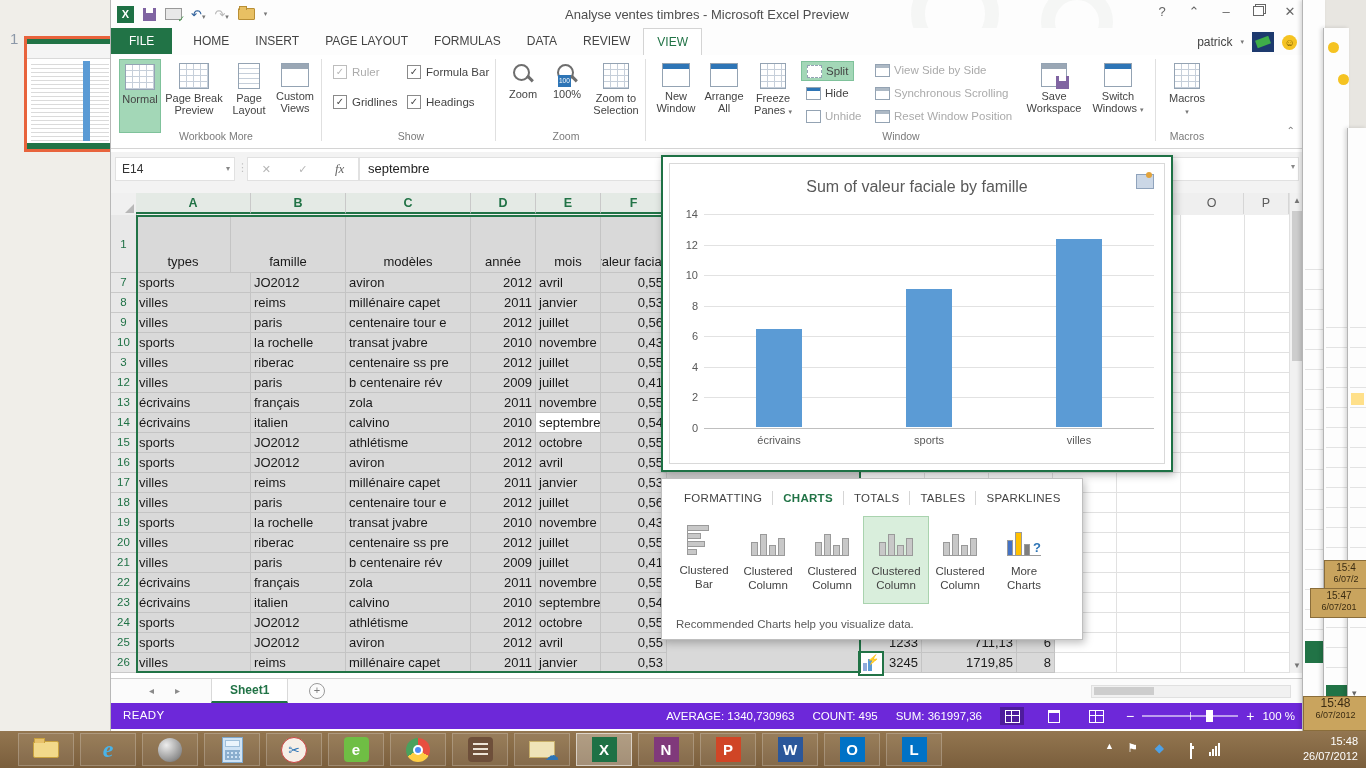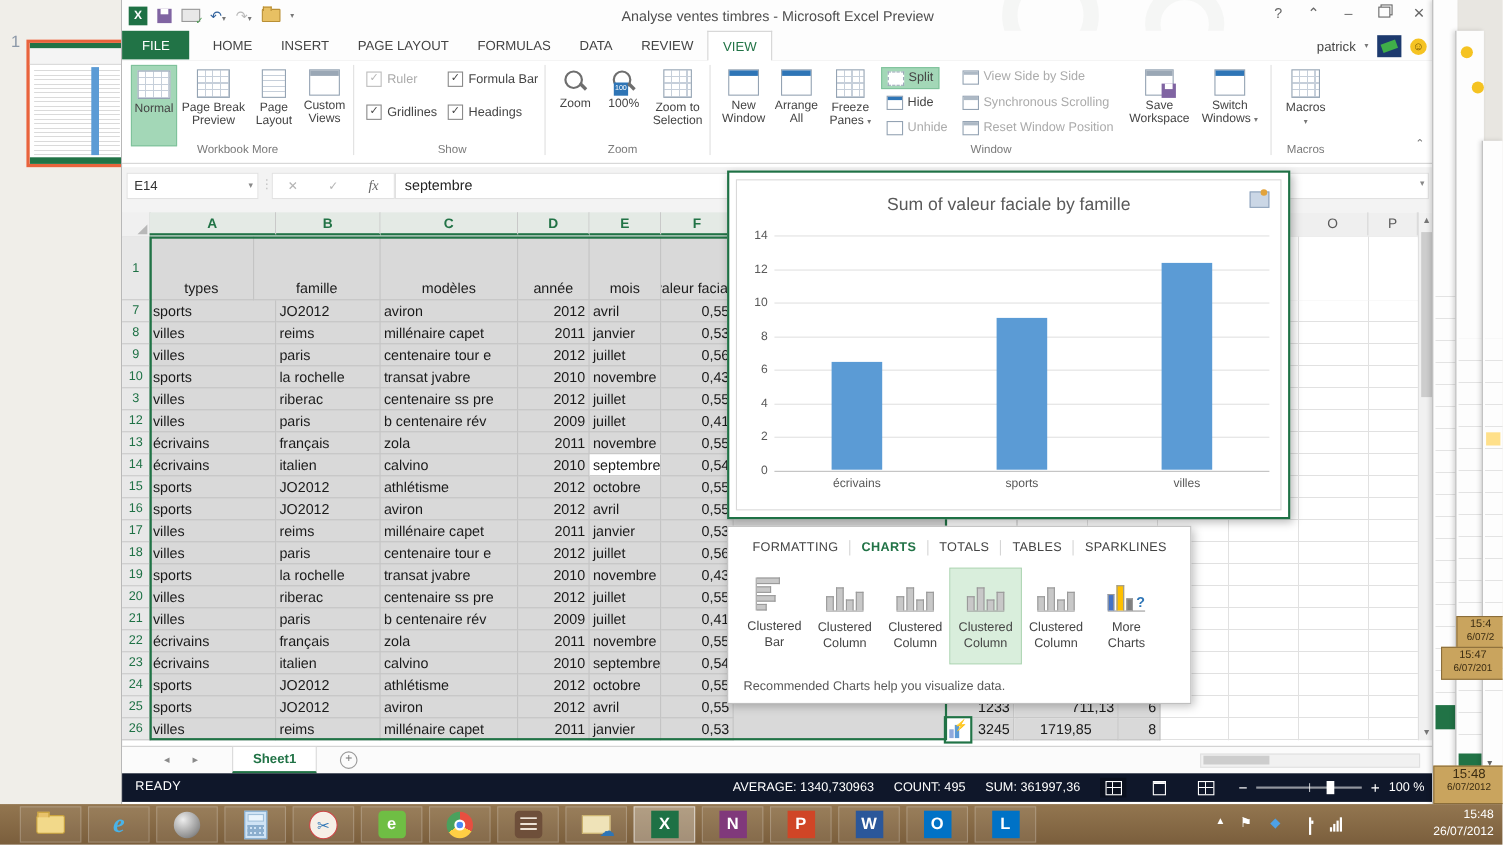--- a/index.html
+++ b/index.html
@@ -142,21 +142,21 @@
   #qa-btn .b2{position:absolute;left:8px;bottom:3px;width:4px;height:12px;background:#5B9BD5;}
   #qa-btn .bolt{position:absolute;right:2px;top:1px;color:#E8A33C;font-size:10px;font-weight:bold;}
   
   #sheetbar{left:0;top:678px;width:100%;height:25px;background:#FBFBFB;border-top:1px solid #CFCFCF;}
   .snav{position:absolute;top:6px;color:#8A8A8A;font-size:10px;}
   #sheet-tab{position:absolute;left:100px;top:0;height:22px;padding:0 18px;background:#fff;border-right:1px solid #D9D9D9;border-left:1px solid #D9D9D9;border-bottom:2px solid #217346;color:#217346;font-weight:bold;font-size:12px;line-height:22px;}
   #add-sheet{position:absolute;left:198px;top:4px;width:14px;height:14px;border:1px solid #9A9A9A;border-radius:50%;color:#7A7A7A;font-size:11px;line-height:13px;text-align:center;}
   #hscroll{position:absolute;left:980px;top:6px;width:198px;height:11px;background:#F1F1F1;border:1px solid #E0E0E0;}
   #hthumb{position:absolute;left:2px;top:1px;width:60px;height:8px;background:#CDCDCD;}
   
-  #statusbar{left:0;top:703px;width:100%;height:26px;background:#0f172a;color:#fff;font-size:11.5px;}
+  #statusbar{left:0;top:703px;width:100%;height:26px;background:#6d28d9;color:#fff;font-size:11.5px;}
   #st-mode{position:absolute;left:12px;top:6px;letter-spacing:.4px;}
   #st-right{position:absolute;right:8px;top:0;height:26px;display:flex;align-items:center;gap:18px;}
   .sv{width:24px;height:18px;display:flex;align-items:center;justify-content:center;}
   .sv.active{background:rgba(0,0,0,.28);}
   .svic{width:13px;height:11px;border:1px solid #fff;background:linear-gradient(to right,transparent 0 5px,#fff 5px 6px,transparent 6px),linear-gradient(to bottom,transparent 0 4px,#fff 4px 5px,transparent 5px);}
   .svic.pg{width:10px;background:linear-gradient(to bottom,#fff 0 2px,transparent 2px);}
   #zoomctl{display:flex;align-items:center;gap:8px;}
   #ztrack{width:96px;height:2px;background:rgba(255,255,255,.55);position:relative;}
   #ztrack::before{content:"";position:absolute;left:50%;top:-3px;width:1px;height:8px;background:rgba(255,255,255,.7);}
   #zthumb{position:absolute;left:64px;top:-5px;width:7px;height:12px;background:#fff;}
@@ -738,21 +738,21 @@
             </span>
           <span class="zpm">+</span>
           <span>100 %</span>
         </div>
       </div>
     </div>
   <div class="cell num win-rel" style="left: 750px; top: 633px; width: 61px; height: 20px; background: rgb(217, 217, 217); z-index: 2;">1233</div>
       <div class="cell num win-rel" style="left: 811px; top: 633px; width: 95px; height: 20px; background: rgb(217, 217, 217); z-index: 2;">711,13</div>
       <div class="cell num win-rel" style="left: 906px; top: 633px; width: 38px; height: 20px; background: rgb(217, 217, 217); z-index: 2;">6</div>
       <div class="cell num win-rel" style="left: 750px; top: 653px; width: 61px; height: 20px; background: rgb(217, 217, 217); z-index: 2;">3245</div>
-      <div class="cell num win-rel" style="left: 811px; top: 653px; width: 95px; height: 20px; background: rgb(217, 217, 217); z-index: 2; text-align: center;">1719,85</div>
+      <div class="cell num win-rel" style="left: 811px; top: 653px; width: 95px; height: 20px; background: rgb(217, 217, 217); z-index: 2;">1719,85</div>
       <div class="cell num win-rel" style="left: 906px; top: 653px; width: 38px; height: 20px; background: rgb(217, 217, 217); z-index: 2;">8</div>
     </div>
 
   <div class="abs" id="cascade">
     <div class="sliver" style="left:0;top:0;width:22px;height:731px;">
       <div class="rows" style="top:250px;height:400px;"></div>
       <div class="greenblk" style="left:2px;bottom:68px;width:20px;height:22px;"></div>
     </div>
     <div class="sliver" style="left:21px;top:28px;width:25px;height:703px;">
       <div class="rows" style="top:280px;height:380px;"></div>

